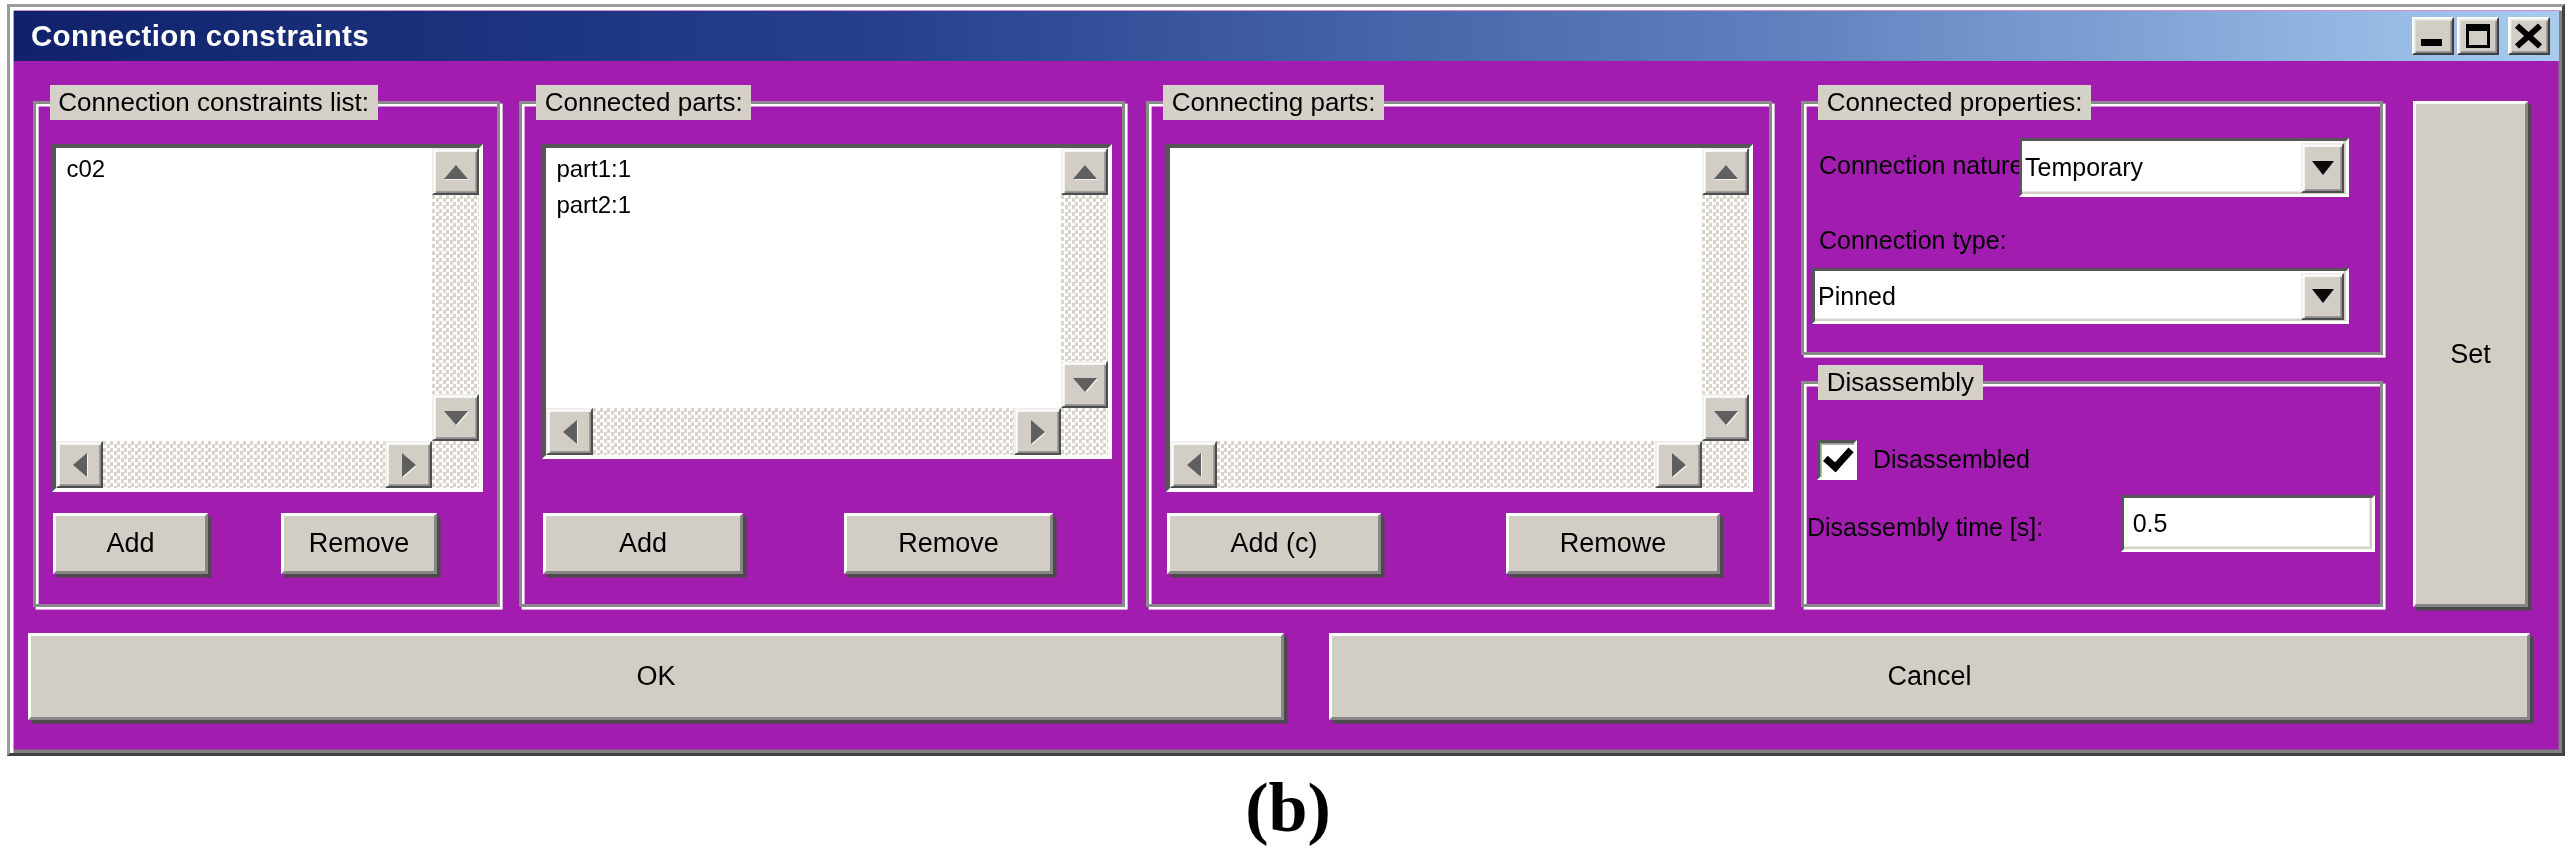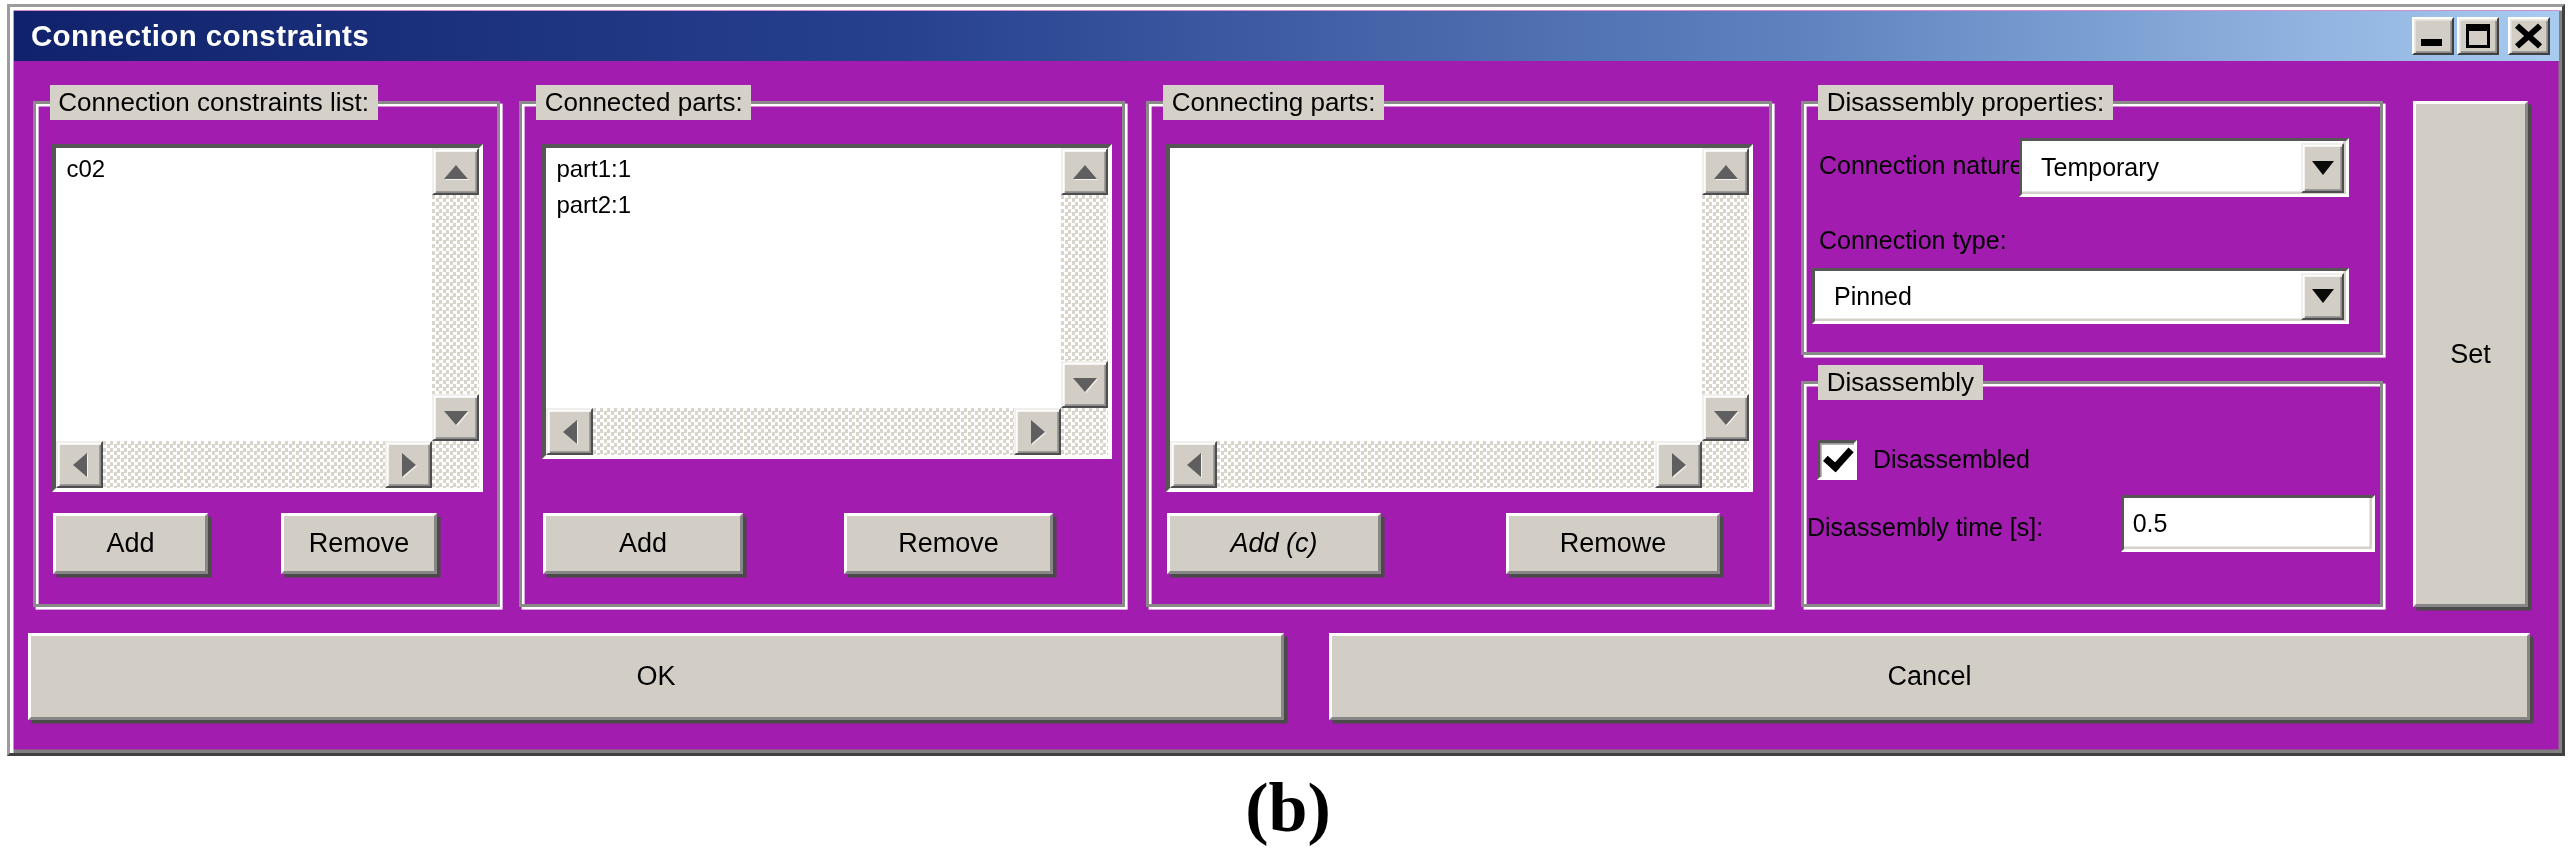--- a/index.html
+++ b/index.html
@@ -85,21 +85,21 @@
     display:flex;align-items:center;justify-content:center;
     font-size:27px;cursor:default;user-select:none;
   }
   
   .combo{
     position:absolute;background:#fff;box-sizing:border-box;
     border:3.5px solid;border-color:#565656 #fdfdfd #fdfdfd #565656;
     box-shadow:inset -2.6px -2.6px 0 #d5d1c9;
     display:flex;align-items:stretch;
   }
-  .combo-text{flex:1;font-size:25px;display:flex;align-items:center;padding-left:19px;white-space:nowrap;overflow:hidden;}
+  .combo-text{flex:1;font-size:25px;display:flex;align-items:center;padding-left:3px;white-space:nowrap;overflow:hidden;}
   .combo-btn{
     width:43px;margin:1.7px;background:#d2cec6;box-sizing:border-box;
     border:2.6px solid;border-color:#f0efec #4e4e4e #4e4e4e #f0efec;
     box-shadow:inset 1.7px 1.7px 0 #ffffff,inset -1.7px -1.7px 0 #8b8b8b;
     display:flex;align-items:center;justify-content:center;
   }
   .arr-combo{width:0;height:0;border-left:11.3px solid transparent;border-right:11.3px solid transparent;border-top:14px solid #0a0a0a;}
   .field-label{position:absolute;font-size:25px;line-height:33px;white-space:nowrap;}
   .textfield{
     position:absolute;background:#fff;box-sizing:border-box;
@@ -143,21 +143,21 @@
   <div class="group" style="left:22.6px;top:94px;width:467px;height:506px;">
     <span class="group-label">Connection constraints list:</span>
   </div>
   <div class="group" style="left:509px;top:94px;width:606px;height:506px;">
     <span class="group-label">Connected parts:</span>
   </div>
   <div class="group" style="left:1136px;top:94px;width:626px;height:506px;">
     <span class="group-label">Connecting parts:</span>
   </div>
   <div class="group" style="left:1791px;top:94px;width:582px;height:254px;">
-    <span class="group-label">Disassembly properties:</span>
+    <span class="group-label">Connected properties:</span>
   </div>
   <div class="group" style="left:1791px;top:374px;width:582px;height:226px;">
     <span class="group-label">Disassembly</span>
   </div>
 
   <div class="listbox" style="left:42px;top:137px;width:431px;height:348px;">
     <div class="list-items">
       <div class="list-row">c02</div>
     </div>
     <div class="vscroll">
@@ -227,21 +227,21 @@
           <span class="arr arr-right"></span>
         </div>
     </div>
     <div class="sb-corner"></div>
   </div>
 
   <div class="btn" style="left:43px;top:506px;width:155px;height:61px;">Add</div>
   <div class="btn" style="left:271px;top:506px;width:156px;height:61px;">Remove</div>
   <div class="btn" style="left:533px;top:506px;width:200px;height:61px;">Add</div>
   <div class="btn" style="left:834px;top:506px;width:209px;height:61px;">Remove</div>
-  <div class="btn" style="left:1157px;top:506px;width:214px;height:61px;font-style:italic;">Add (c)</div>
+  <div class="btn" style="left:1157px;top:506px;width:214px;height:61px;">Add (c)</div>
   <div class="btn" style="left:1496px;top:506px;width:214px;height:61px;">Remowe</div>
 
   <span class="field-label" style="left:1809px;top:142px;">Connection nature:</span>
   <div class="combo" style="left:2009px;top:131px;width:330px;height:59px;">
     <span class="combo-text">Temporary</span>
     <span class="combo-btn">
       <span class="arr-combo"></span>
     </span>
   </div>
   <span class="field-label" style="left:1809px;top:217px;">Connection type:</span>

